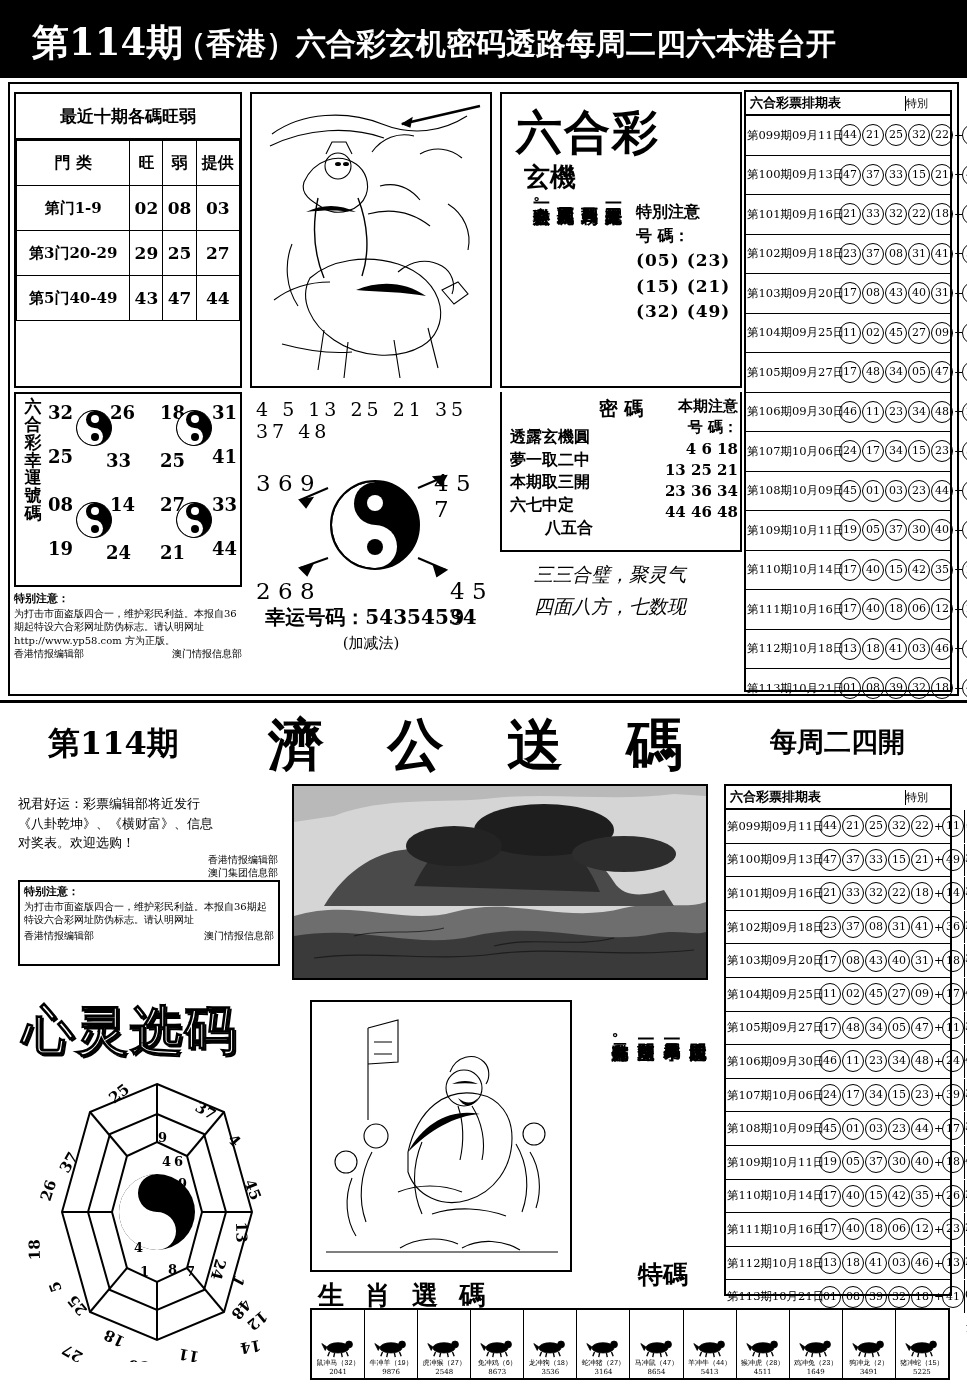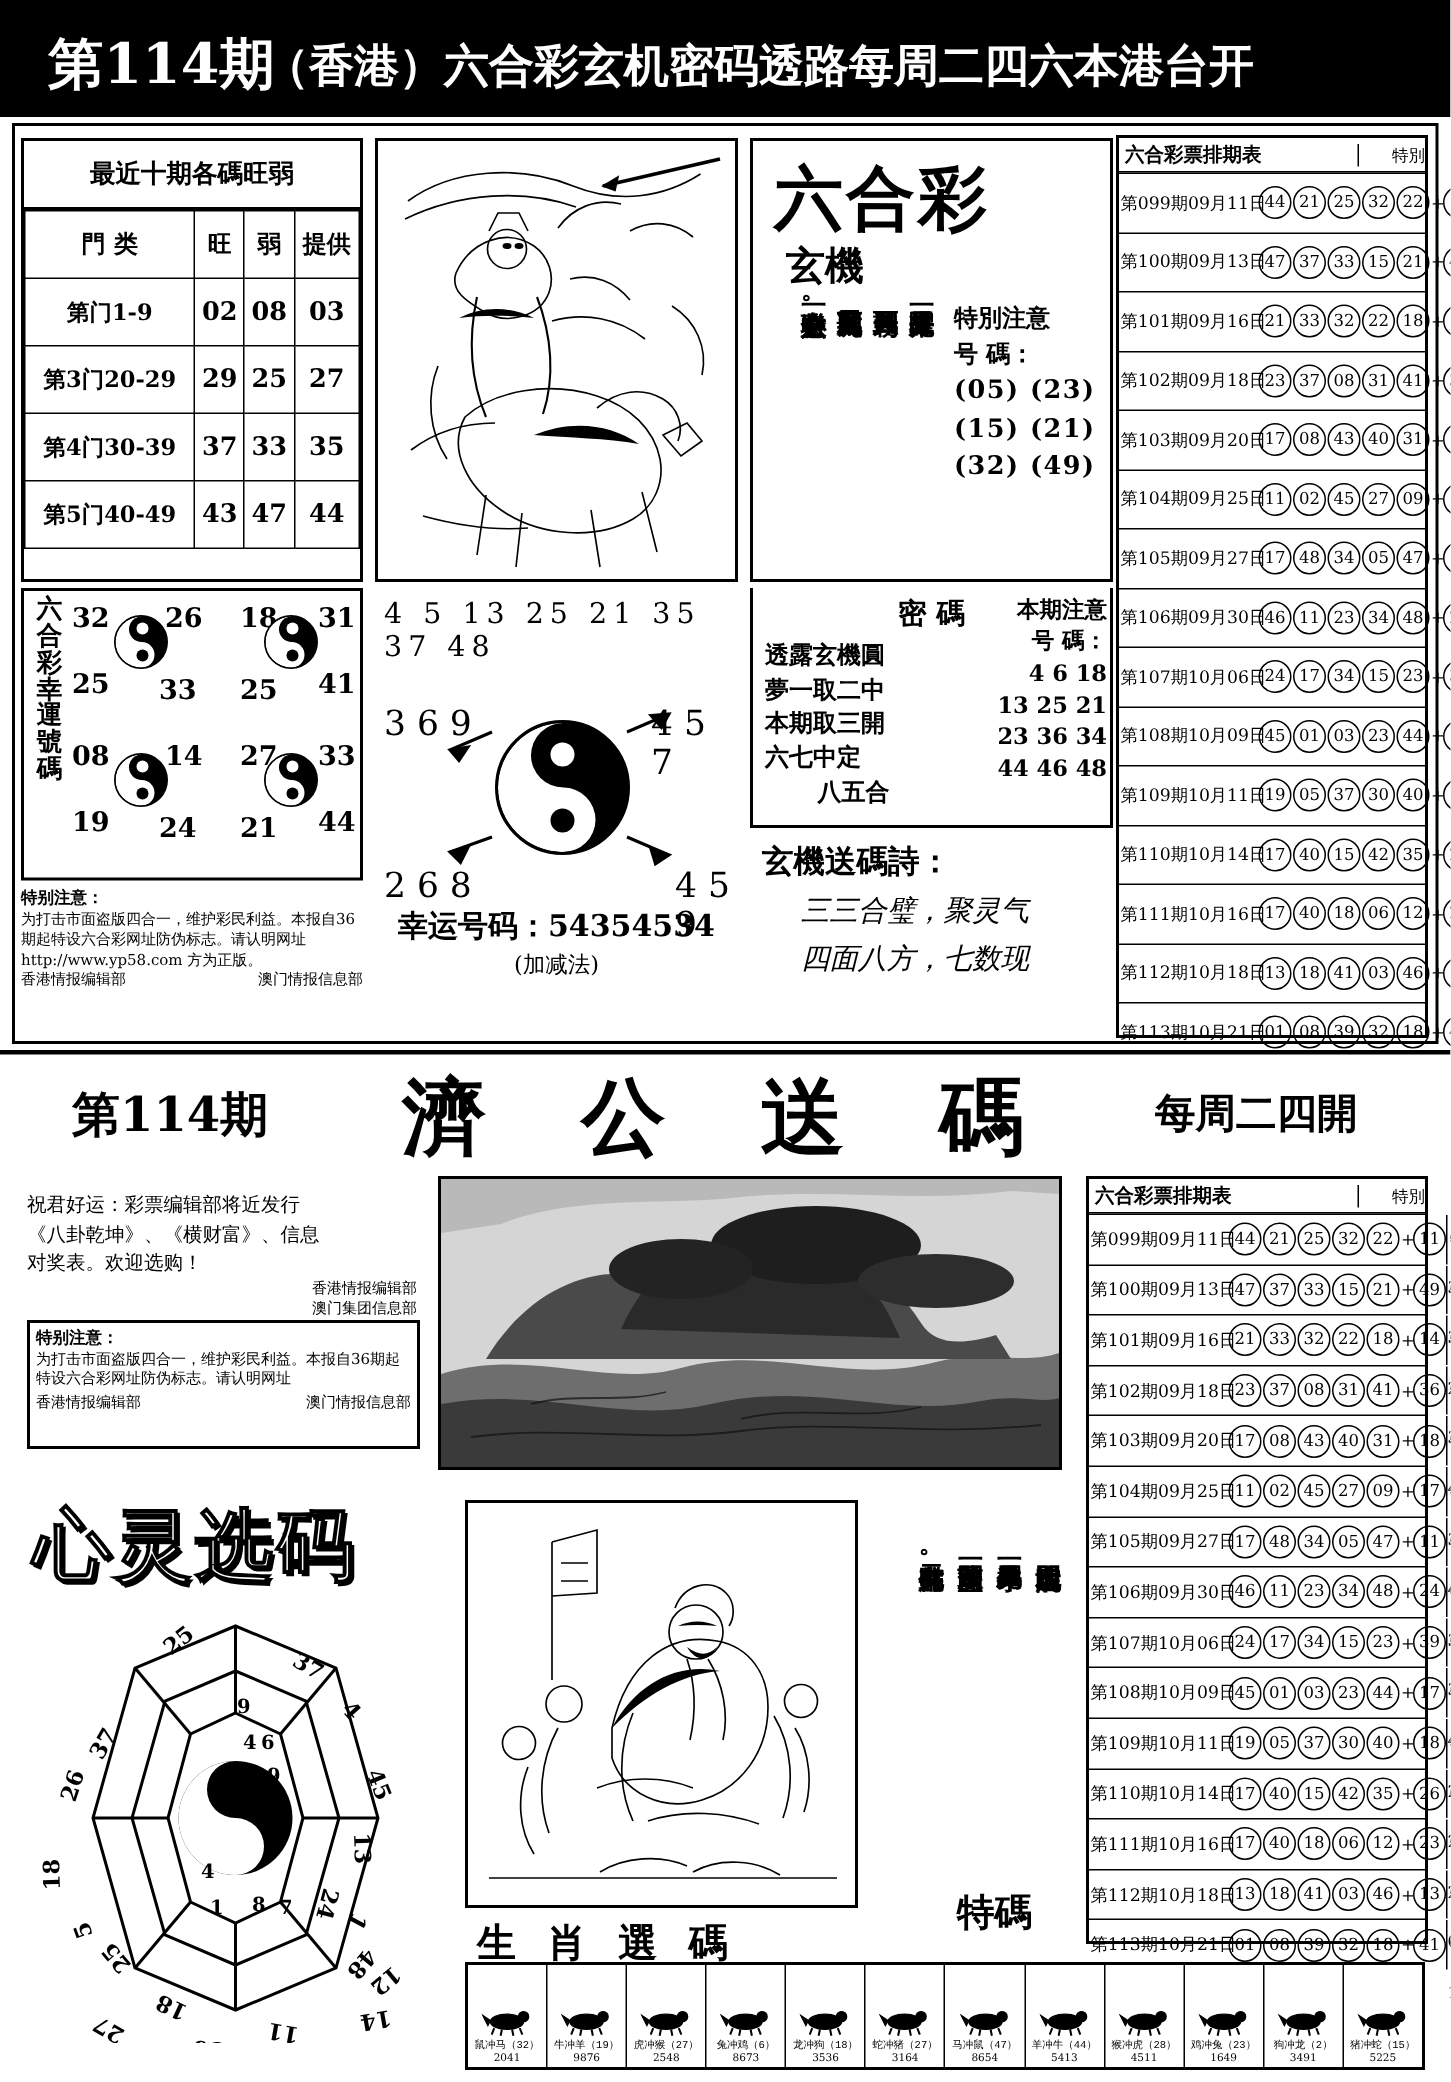--- a/index.html
+++ b/index.html
@@ -76,21 +76,21 @@
 
   
   .cpoem{position:absolute;left:500px;top:556px;width:242px;height:132px;box-sizing:border-box;}
   .cpoem .h{font-size:21px;font-weight:bold;font-family:"DejaVu Serif","Liberation Serif",serif;margin:4px 0 6px 8px;}
   .cpoem .l{font-size:19px;font-family:"DejaVu Serif","Liberation Serif",serif;margin:6px 0 0 34px;font-style:italic;}
 
   
   .res{border:2px solid #000;box-sizing:border-box;background:#fff;}
   .res .rhead{display:flex;border-bottom:1px solid #000;height:22px;align-items:center;}
   .res .rhead .t{flex:1;font-size:13px;font-weight:bold;padding-left:4px;font-family:"DejaVu Serif","Liberation Serif",serif;white-space:nowrap;}
-  .res .rhead .t2{width:44px;font-size:11px;text-align:right;border-left:1px solid #000;font-family:"DejaVu Serif","Liberation Serif",serif;}
+  .res .rhead .t2{width:44px;font-size:11px;text-align:left;border-left:1px solid #000;font-family:"DejaVu Serif","Liberation Serif",serif;}
   .res .row{display:flex;align-items:center;border-top:1px solid #000;height:26px;}
   .res .row .dt{width:92px;font-size:11.5px;white-space:nowrap;font-family:"DejaVu Serif","Liberation Serif",serif;padding-left:1px;}
   .res .row .balls{flex:1;display:flex;align-items:center;gap:1px;}
   .res .row .b{width:20px;height:20px;border:1px solid #000;border-radius:50%;font-size:11px;line-height:20px;text-align:center;font-family:"DejaVu Serif","Liberation Serif",serif;}
   .res .row .plus{font-size:11px;width:7px;text-align:center;}
   .res .row .sp{width:44px;border-left:1px solid #000;font-size:11px;text-align:center;height:26px;line-height:26px;font-family:"DejaVu Serif","Liberation Serif",serif;}
 
   
   .mid-banner{position:absolute;left:0;top:706px;width:967px;height:70px;}
   .mid-banner .qi{position:absolute;left:48px;top:16px;font-size:32px;font-weight:bold;font-family:"DejaVu Serif","Liberation Serif",serif;}
@@ -151,26 +151,20 @@
             <td class="lbl">第门1-9</td>
             <td>02</td>
             <td>08</td>
             <td>03</td>
           </tr>
       <tr>
             <td class="lbl">第3门20-29</td>
             <td>29</td>
             <td>25</td>
             <td>27</td>
-          </tr>
-      <tr>
-            <td class="lbl">第4门30-39</td>
-            <td>37</td>
-            <td>33</td>
-            <td>35</td>
           </tr>
       <tr>
             <td class="lbl">第5门40-49</td>
             <td>43</td>
             <td>47</td>
             <td>44</td>
           </tr>
     </tbody>
       </table>
   </div>
@@ -335,21 +329,20 @@
       <div>本期注意</div>
       <div>号 碼：</div>
       <div>4  6  18</div>
       <div>13  25  21</div>
       <div>23  36  34</div>
       <div>44  46  48</div>
     </div>
   </div>
 
   <div class="cpoem">
-    <div class="h">玄機送碼詩：</div>
     <div class="l">三三合璧，聚灵气</div>
     <div class="l">四面八方，七数现</div>
   </div>
 
   <div class="res" id="res-top" style="position:absolute;left:744px;top:90px;width:208px;height:602px;">
     <div class="rhead">
       <div class="t">六合彩票排期表</div>
       <div class="t2">特別</div>
     </div>
     <div class="rbody">

